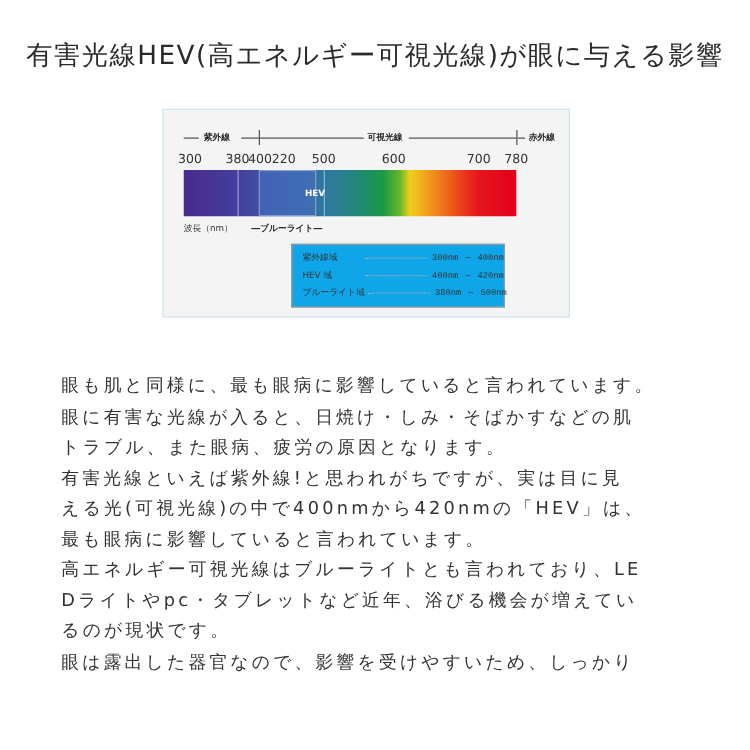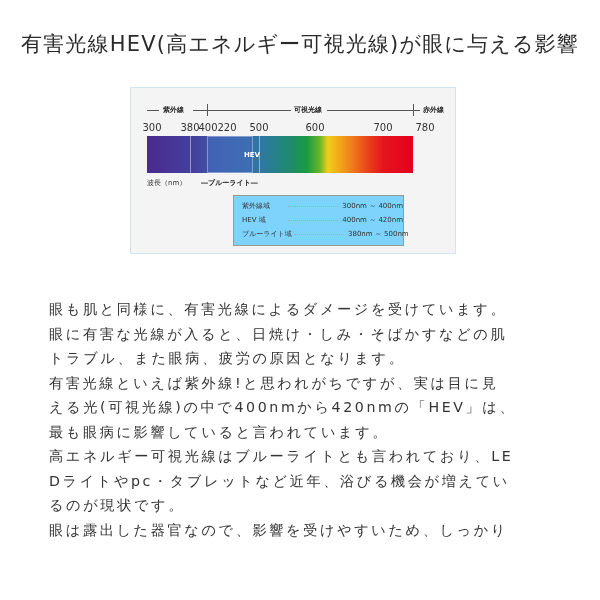--- a/index.html
+++ b/index.html
@@ -20,25 +20,25 @@
         #2e7a9e 44%, #1f8a6c 54%, #1a9a42 60%, #6ab52a 65%,
         #f0cf1a 68%, #f2a11a 73%, #ee6a1a 79%, #e83a1c 84%, #e4141c 89%, #e4001c 100%); }
     .sep { position:absolute; top:0; width:1px; height:37px; background:rgba(255,255,255,0.45); }
     .hev-box { position:absolute; top:0; height:37px; border:1px solid rgba(255,255,255,0.35);
                box-sizing:border-box; background:rgba(70,110,190,0.55);
                display:flex; align-items:center; justify-content:center;padding-left:44px; }
     .hev-label { font-size:7px; font-weight:bold; color:#fff; }
     .wl-label { position:absolute; left:16px; top:90px; font-size:7px; color:#333; white-space:nowrap; }
     .blue-label { position:absolute; left:70px; top:90px; font-size:7px; font-weight:bold; color:#222; white-space:nowrap; }
     .legend { position:absolute; left:102px; top:107px; width:171px; height:51px;
-              border:1px solid #999; background:#7dd3fc; box-sizing:border-box; padding:3px 0 0 8px; }
+              border:1px solid #999; background:#0ea5e9; box-sizing:border-box; padding:3px 0 0 8px; }
     .legend-row { display:flex; align-items:center; height:14px; font-size:7px; color:#333; }
     .legend-name { width:46px; white-space:nowrap; }
     .legend-dots { flex:0 0 50px; border-bottom:1px dotted #aaa; height:0; margin:0 4px 0 6px; }
-    .legend-val { white-space:nowrap; }
+    .legend-val { white-space:nowrap;font-family:Liberation Mono, monospace; }
     .body-text { position:absolute; left:49px; top:297px; width:510px; font-size:14.2px;
                  line-height:24.5px; letter-spacing:2.6px; color:#333; }
     .body-text p { margin:0; white-space:nowrap; }
   </style>
 </head>
 <body>
 
 <div class="title">有害光線HEV(高エネルギー可視光線)が眼に与える影響</div>
 
 <div class="figure">
@@ -55,21 +55,21 @@
     <div class="range-line" style="left:283px; top:22px; width:6px;"></div>
     <span class="range-label" style="left:292px; top:17px;">赤外線</span>
 
     <span class="tick-label" style="left:21px; top:34px;">300</span>
     <span class="tick-label" style="left:59px; top:34px;">380</span>
     <span class="tick-label" style="left:77px; top:34px;">400</span>
     <span class="tick-label" style="left:96px; top:34px;">220</span>
     <span class="tick-label" style="left:128px; top:34px;">500</span>
     <span class="tick-label" style="left:184px; top:34px;">600</span>
     <span class="tick-label" style="left:252px; top:34px;">700</span>
-    <span class="tick-label" style="left:294px; top:34px;">780</span>
+    <span class="tick-label" style="left:282px; top:34px;">780</span>
 
     <div class="spectrum">
       <div class="sep" style="left:43px;"></div>
       <div class="hev-box" style="left:60px; width:22px;">
         <span class="hev-label">HEV</span>
       </div>
       <div class="sep" style="left:112px;"></div>
     </div>
 
     <span class="wl-label">波長（nm）</span>
@@ -89,21 +89,21 @@
       <div class="legend-row">
         <span class="legend-name">ブルーライト域</span>
         <span class="legend-dots"></span>
         <span class="legend-val">380nm ～ 500nm</span>
       </div>
     </div>
   </div>
 </div>
 
 <div class="body-text">
-  <p>眼も肌と同様に、有害光線によるダメージを受けています。</p>
+  <p>眼も肌と同様に、最も眼病に影響していると言われています。</p>
   <p>眼に有害な光線が入ると、日焼け・しみ・そばかすなどの肌</p>
   <p>トラブル、また眼病、疲労の原因となります。</p>
   <p>有害光線といえば紫外線!と思われがちですが、実は目に見</p>
   <p>える光(可視光線)の中で400nmから420nmの「HEV」は、</p>
   <p>最も眼病に影響していると言われています。</p>
   <p>高エネルギー可視光線はブルーライトとも言われており、LE</p>
   <p>Dライトやpc・タブレットなど近年、浴びる機会が増えてい</p>
   <p>るのが現状です。</p>
   <p>眼は露出した器官なので、影響を受けやすいため、しっかり</p>
 </div>

